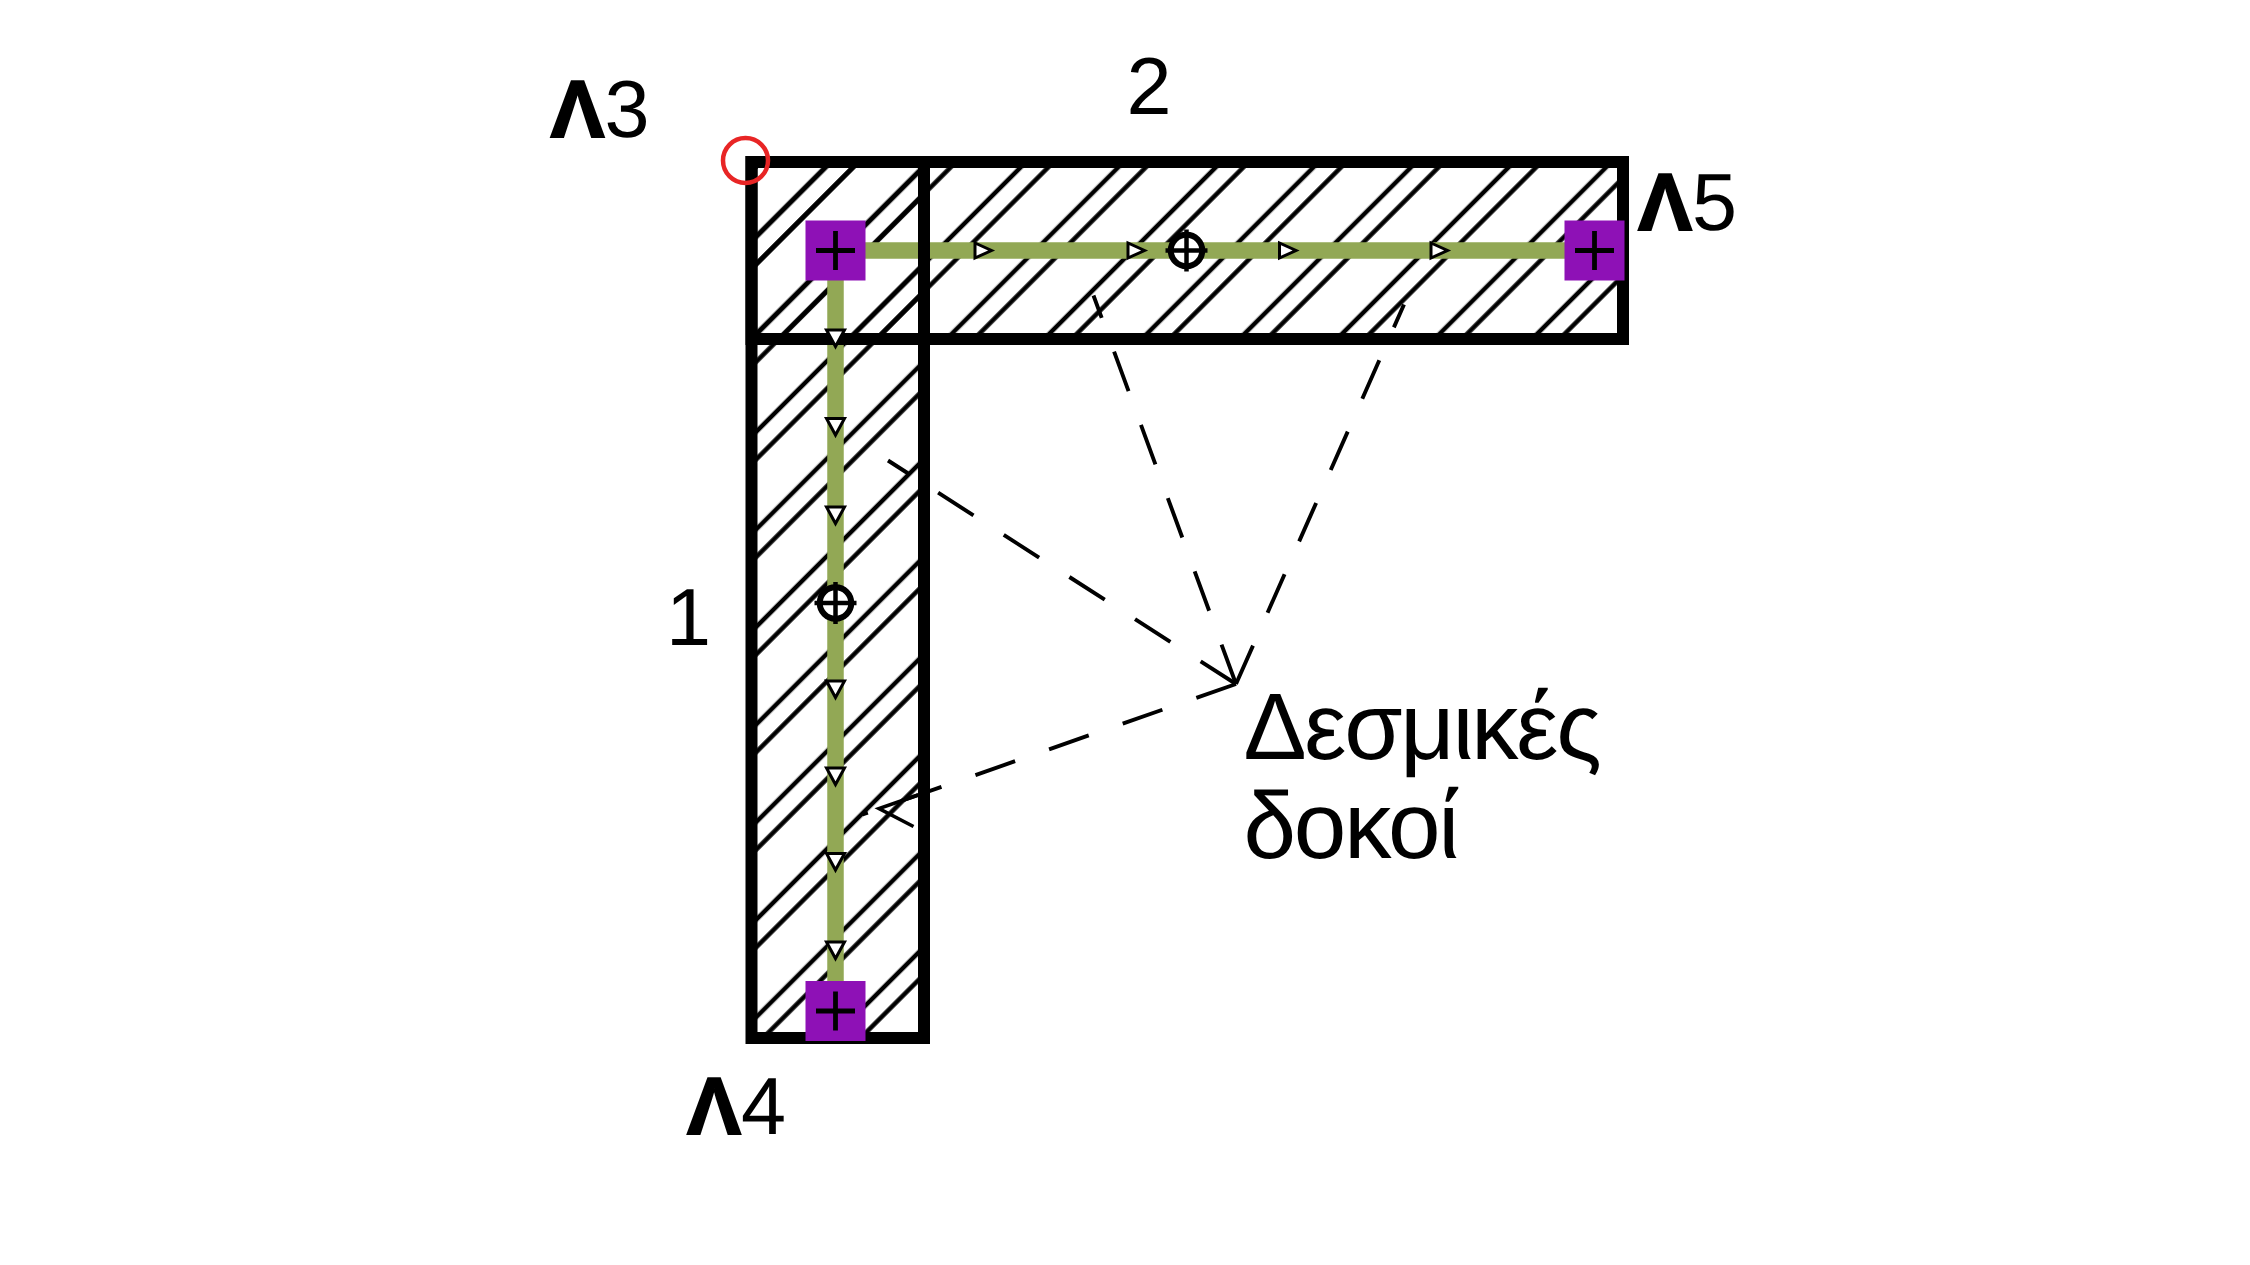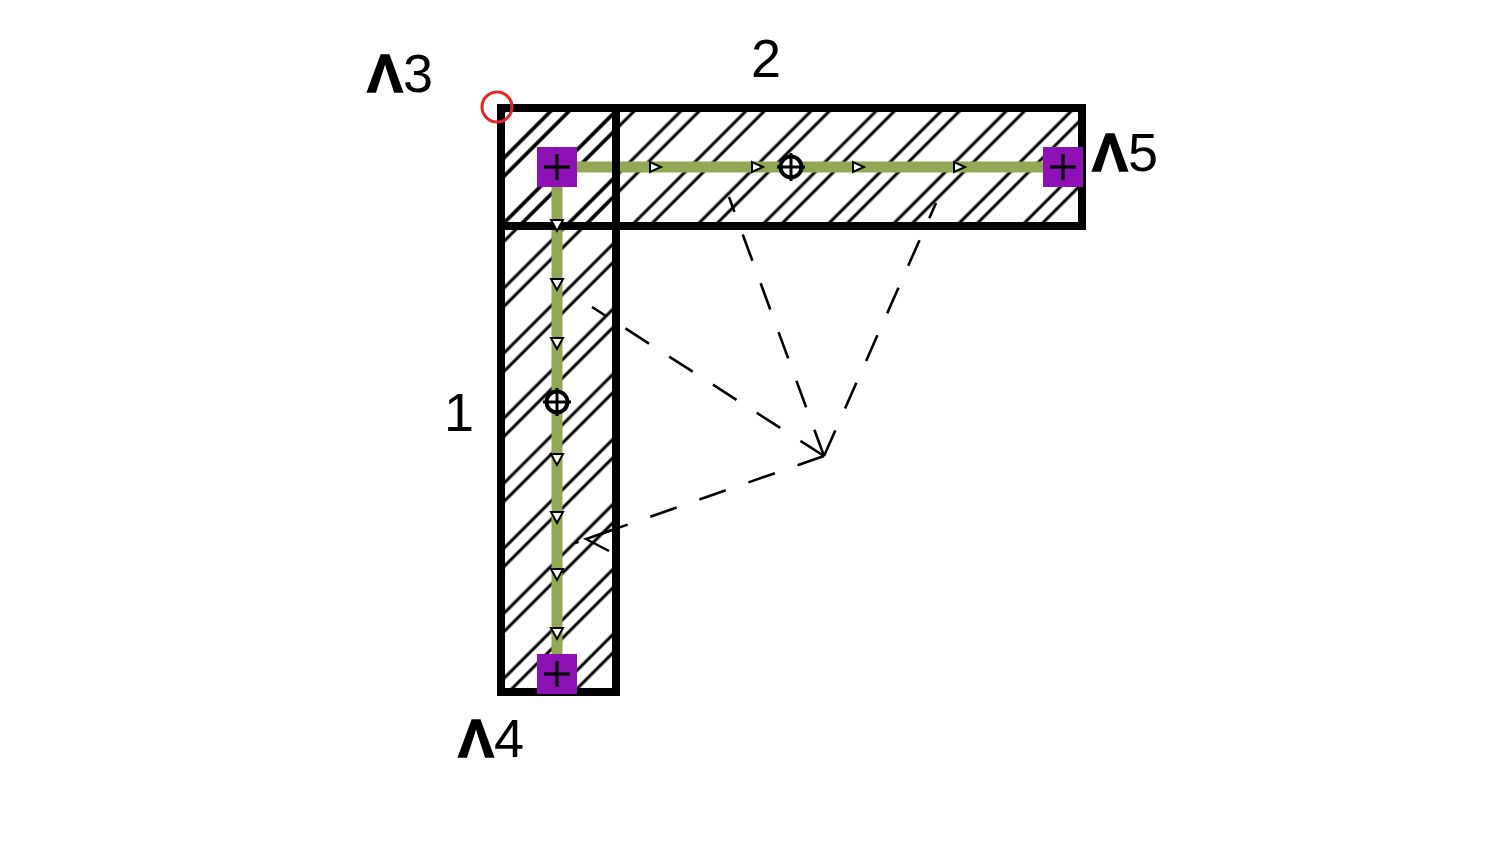--- a/index.html
+++ b/index.html
@@ -99,20 +99,24 @@
       <line class="ncross" x1="557" y1="661" x2="557" y2="687"></line>
     </g>
 
     <circle class="snap" cx="497" cy="107" r="15"></circle>
   </svg>
 
   <div class="lbl" style="left:367px;top:46px"><span class="pfx">Λ</span><span>3</span></div>
 
   <div class="lbl" style="left:751px;top:31px">2</div>
 
-  <div class="lbl" style="left:1092px;top:125px"><span class="pfx">Λ</span><span>5</span></div>
+  <div class="lbl" style="left:1092px;top:108px"><span class="pfx">Λ</span><span>5</span></div>
 
   <div class="lbl" style="left:444px;top:385px">1</div>
 
   <div class="lbl" style="left:458px;top:711px"><span class="pfx">Λ</span><span>4</span></div>
 
+  <div class="ann">
+    <div>Δεσμικές</div>
+    <div>δοκοί</div>
+  </div>
 
 </div>
 
 </body></html>

